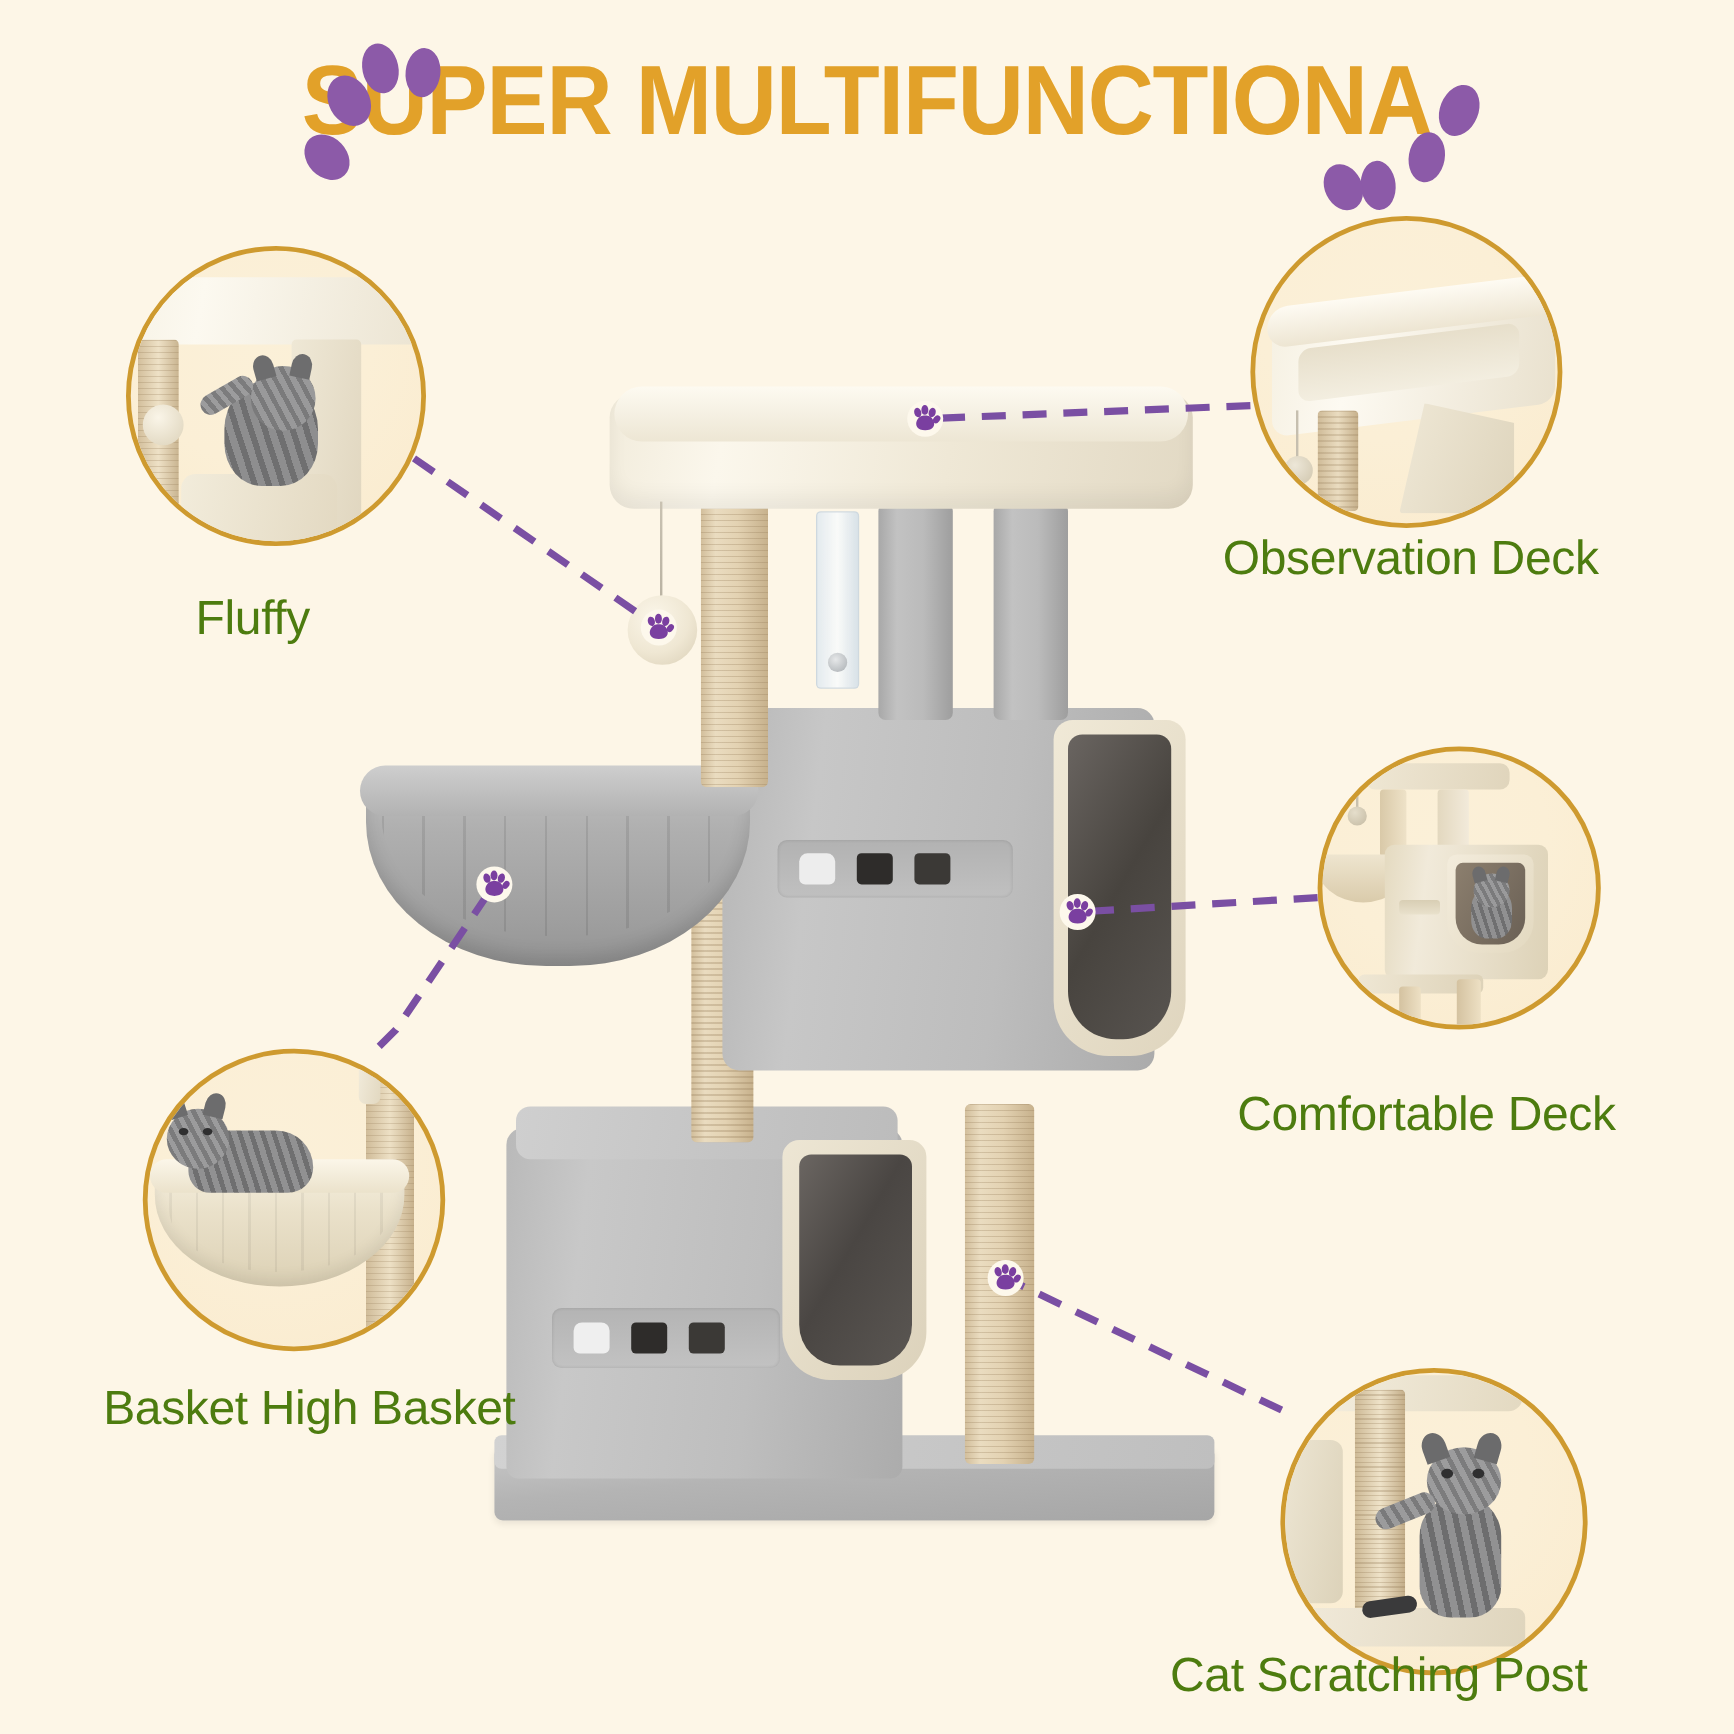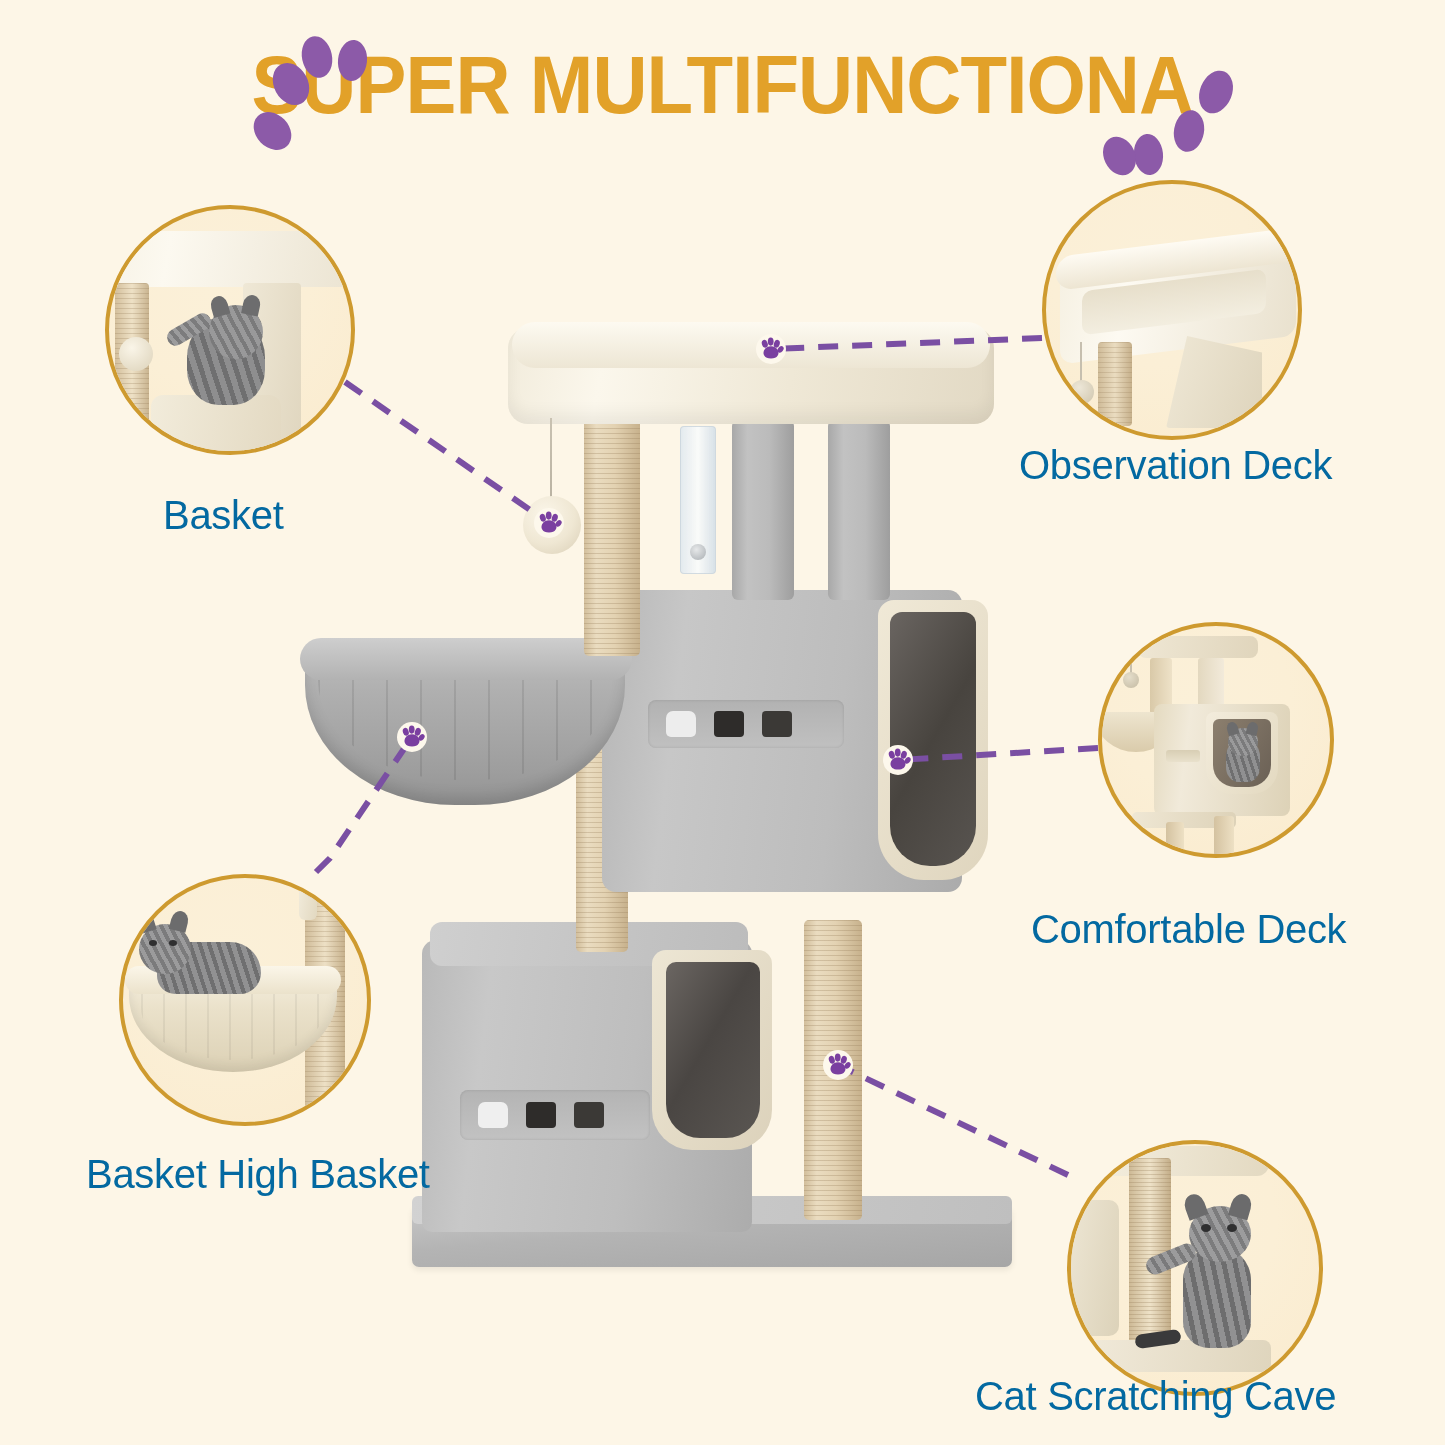--- a/index.html
+++ b/index.html
@@ -39,21 +39,21 @@
   .circle{
     position:absolute;
     border-radius:50%;
     border:4px solid #CE9A2F;
     background:
       radial-gradient(circle at 42% 32%, #FBF0D8 0%, #FBEFD6 45%, #FAEBCE 100%);
     overflow:hidden;
   }
   .c-label{
     position:absolute;
-    color:#0369a1;
+    color:#4d7c0f;
     font-size:40px;
     font-weight:400;
     white-space:nowrap;
     letter-spacing:-0.3px;
   }
 
   
   .overlay{ position:absolute; inset:0; pointer-events:none; }
 
   
@@ -222,21 +222,21 @@
         <div style="position:absolute;left:48px;top:6px;width:54px;height:54px;border-radius:50%;
                     background:repeating-linear-gradient(62deg,#7A7A7B 0 4px,#99999A 4px 9px);"></div>
         <div style="position:absolute;left:50px;top:-3px;width:17px;height:20px;border-radius:50% 50% 0 0;
                     background:#6D6D6E;transform:rotate(-16deg);"></div>
         <div style="position:absolute;left:82px;top:-4px;width:17px;height:20px;border-radius:50% 50% 0 0;
                     background:#6D6D6E;transform:rotate(12deg);"></div>
         <div style="position:absolute;left:4px;top:22px;width:48px;height:17px;border-radius:9px;
                     background:repeating-linear-gradient(80deg,#7C7C7D 0 4px,#9C9C9D 4px 8px);transform:rotate(-30deg);"></div>
       </div>
     </div>
-    <div class="c-label" style="left:163px; top:493px;">Basket</div>
+    <div class="c-label" style="left:163px; top:493px;">Fluffy</div>
   </div>
 
   <div class="callout">
     <div class="circle" style="left:1042px; top:180px; width:260px; height:260px;">
       <div style="position:absolute;left:14px;top:72px;width:236px;height:94px;border-radius:14px;
                   background:linear-gradient(100deg,#F6F1E3,#FDFAF2 28%,#E9E1CE);transform:skewY(-7deg);"></div>
       <div style="position:absolute;left:10px;top:58px;width:242px;height:34px;border-radius:18px;
                   background:linear-gradient(180deg,#FEFBF3,#EDE5D2);transform:skewY(-7deg);"></div>
       <div style="position:absolute;left:36px;top:96px;width:184px;height:44px;border-radius:10px;
                   background:linear-gradient(180deg,#E7DFCB,#F3EEE0);transform:skewY(-7deg);"></div>
@@ -362,16 +362,16 @@
         <div style="position:absolute;left:78px;top:-6px;width:20px;height:24px;border-radius:50% 50% 0 0;
                     background:#6B6B6C;transform:rotate(16deg);"></div>
         <div style="position:absolute;left:48px;top:24px;width:10px;height:8px;border-radius:50%;background:#2F2F30;"></div>
         <div style="position:absolute;left:74px;top:24px;width:10px;height:8px;border-radius:50%;background:#2F2F30;"></div>
         <div style="position:absolute;left:-8px;top:50px;width:52px;height:18px;border-radius:10px;
                     background:repeating-linear-gradient(80deg,#7A7A7B 0 4px,#9B9B9C 4px 9px);transform:rotate(-22deg);"></div>
         <div style="position:absolute;left:-18px;top:132px;width:46px;height:14px;border-radius:8px;
                     background:#3A3A3B;transform:rotate(-8deg);"></div>
       </div>
     </div>
-    <div class="c-label" style="left:975px; top:1422px; transform:translateY(-48px);">Cat Scratching Cave</div>
+    <div class="c-label" style="left:975px; top:1422px; transform:translateY(-48px);">Cat Scratching Post</div>
   </div>
 
 </div>
 
 </body></html>

